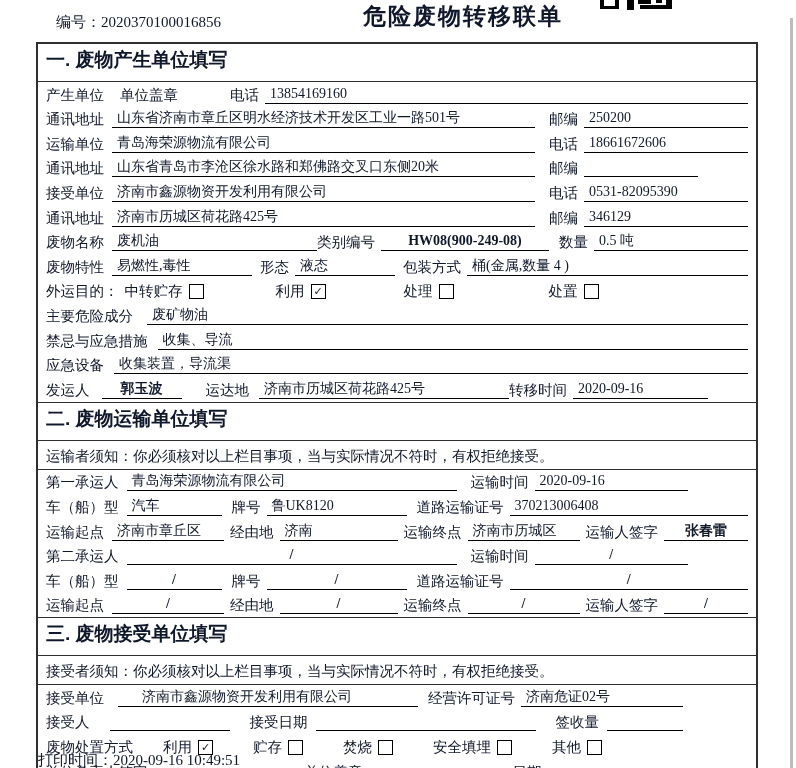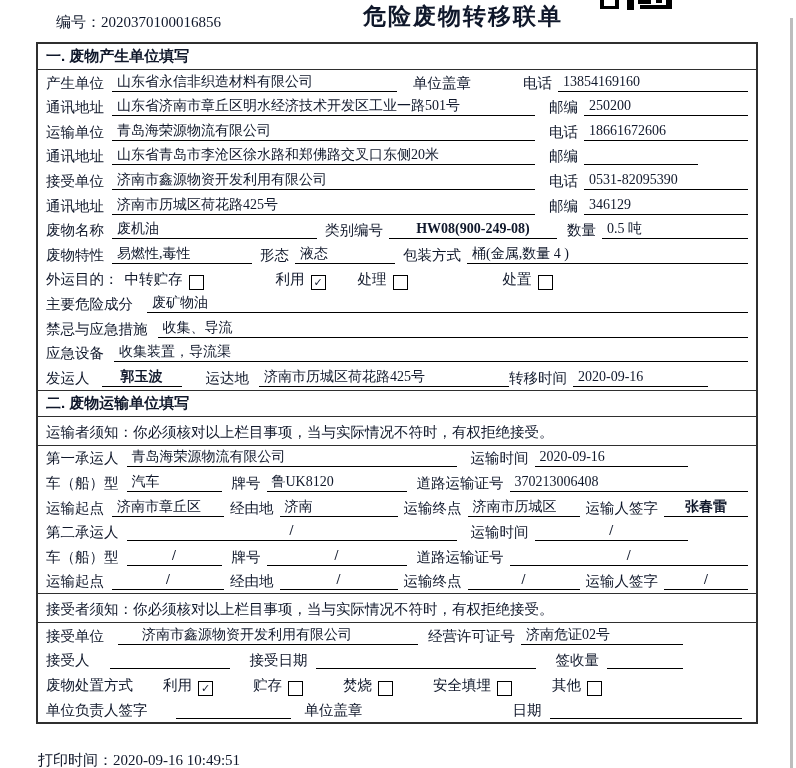--- a/index.html
+++ b/index.html
@@ -12,33 +12,33 @@
          font-weight:bold;letter-spacing:2px;font-family:"Liberation Sans","DejaVu Sans",sans-serif;}
   
   .qr{position:absolute;left:580px;top:0;width:72px;height:11px;}
   .qr i{position:absolute;background:#000;display:block;}
   
   .strip{position:absolute;left:790px;top:18px;width:3px;height:750px;background:#bdbdbd;}
   
   .tbl{position:absolute;left:36px;top:42px;width:722px;border:2px solid #2f2f2f;box-sizing:border-box;background:#fff;}
   .sec{border-top:1.5px solid #2f2f2f;}
   .sec:first-child{border-top:none;}
-  .sec-title{font-weight:bold;font-size:15px;height:26px;box-sizing:border-box;padding:3px 8px 0;
+  .sec-title{font-weight:bold;font-size:19px;height:38px;box-sizing:border-box;padding:3px 8px 0;
              border-bottom:1px solid #2f2f2f;font-family:"Liberation Sans","DejaVu Sans",sans-serif;}
   .note{font-size:14.5px;height:29px;box-sizing:border-box;padding:6px 8px 0;border-bottom:1px solid #2f2f2f;}
   .row{display:flex;align-items:flex-end;height:24.6px;box-sizing:border-box;padding:0 8px 3px 8px;}
   .lbl{white-space:nowrap;font-size:14.5px;line-height:18px;}
   .fld{border-bottom:1px solid #000;min-height:19px;line-height:19px;font-size:14px;
        box-sizing:border-box;padding:0 5px;white-space:nowrap;overflow:hidden;}
   .grow{flex:1;}
   .ctr{text-align:center;font-weight:bold;}
   .cb{width:13px;height:13px;border:1.5px solid #000;display:inline-flex;align-items:center;
       justify-content:center;box-sizing:content-box;margin-left:6px;position:relative;top:2px;
       font-size:11px;line-height:11px;}
-  .opt{display:flex;align-items:flex-end;}
+  .opt{display:flex;align-items:flex-start;}
   
   .foot{position:absolute;left:38px;top:751px;font-size:15px;white-space:nowrap;}
 </style>
 </head>
 <body>
 
 <div class="doc">
 
   <div class="hdr">
     <div class="serial"><span>编号：</span><span>2020370100016856</span></div>
@@ -57,21 +57,20 @@
 
   <div class="strip"></div>
 
   <div class="tbl">
 
     <div class="sec">
       <div class="sec-title">一. 废物产生单位填写</div>
 
       <div class="row">
         <span class="lbl">产生单位</span>
-        <span class="fld" style="width:285px;margin-left:8px">山东省永信非织造材料有限公司</span>
         <span class="lbl" style="margin-left:16px">单位盖章</span>
         <span class="lbl" style="margin-left:52px">电话</span>
         <span class="fld grow" style="margin-left:6px">13854169160</span>
       </div>
 
       <div class="row">
         <span class="lbl">通讯地址</span>
         <span class="fld" style="width:423px;margin-left:8px">山东省济南市章丘区明水经济技术开发区工业一路501号</span>
         <span class="lbl" style="margin-left:14px">邮编</span>
         <span class="fld grow" style="margin-left:6px">250200</span>
@@ -101,21 +100,21 @@
       <div class="row">
         <span class="lbl">通讯地址</span>
         <span class="fld" style="width:423px;margin-left:8px">济南市历城区荷花路425号</span>
         <span class="lbl" style="margin-left:14px">邮编</span>
         <span class="fld grow" style="margin-left:6px">346129</span>
       </div>
 
       <div class="row">
         <span class="lbl">废物名称</span>
         <span class="fld" style="width:205px;margin-left:8px">废机油</span>
-        <span class="lbl" style="margin-left:8px">类别编号</span>
+        <span class="lbl" style="">类别编号</span>
         <span class="fld ctr" style="width:168px;margin-left:6px">HW08(900-249-08)</span>
         <span class="lbl" style="margin-left:10px">数量</span>
         <span class="fld grow" style="margin-left:6px">0.5 吨</span>
       </div>
 
       <div class="row">
         <span class="lbl">废物特性</span>
         <span class="fld" style="width:140px;margin-left:8px">易燃性,毒性</span>
         <span class="lbl" style="margin-left:8px">形态</span>
         <span class="fld" style="width:100px;margin-left:6px">液态</span>
@@ -128,21 +127,21 @@
         <span class="opt" style="margin-left:6px">
           <span class="lbl">中转贮存</span>
           <span class="cb"></span>
         </span>
         <span class="opt" style="margin-left:72px">
           <span class="lbl">利用</span>
           <span class="cb">
               <span>✓</span>
             </span>
         </span>
-        <span class="opt" style="margin-left:32px">
+        <span class="opt" style="margin-left:78px">
           <span class="lbl">处理</span>
           <span class="cb"></span>
         </span>
         <span class="opt" style="margin-left:95px">
           <span class="lbl">处置</span>
           <span class="cb"></span>
         </span>
       </div>
 
       <div class="row">
@@ -223,20 +222,21 @@
         <span class="lbl" style="margin-left:6px">经由地</span>
         <span class="fld ctr" style="width:118px;margin-left:6px">/</span>
         <span class="lbl" style="margin-left:6px">运输终点</span>
         <span class="fld ctr" style="width:112px;margin-left:6px">/</span>
         <span class="lbl" style="margin-left:6px">运输人签字</span>
         <span class="fld grow ctr" style="margin-left:6px">/</span>
       </div>
     </div>
 
     <div class="sec">
+      <div class="sec-title">三. 废物接受单位填写</div>
       <div class="note">接受者须知：你必须核对以上栏目事项，当与实际情况不符时，有权拒绝接受。</div>
 
       <div class="row">
         <span class="lbl">接受单位</span>
         <span class="fld" style="width:300px;margin-left:14px;padding-left:24px">济南市鑫源物资开发利用有限公司</span>
         <span class="lbl" style="margin-left:10px">经营许可证号</span>
         <span class="fld grow" style="margin-left:6px;margin-right:65px">济南危证02号</span>
       </div>
 
       <div class="row">

